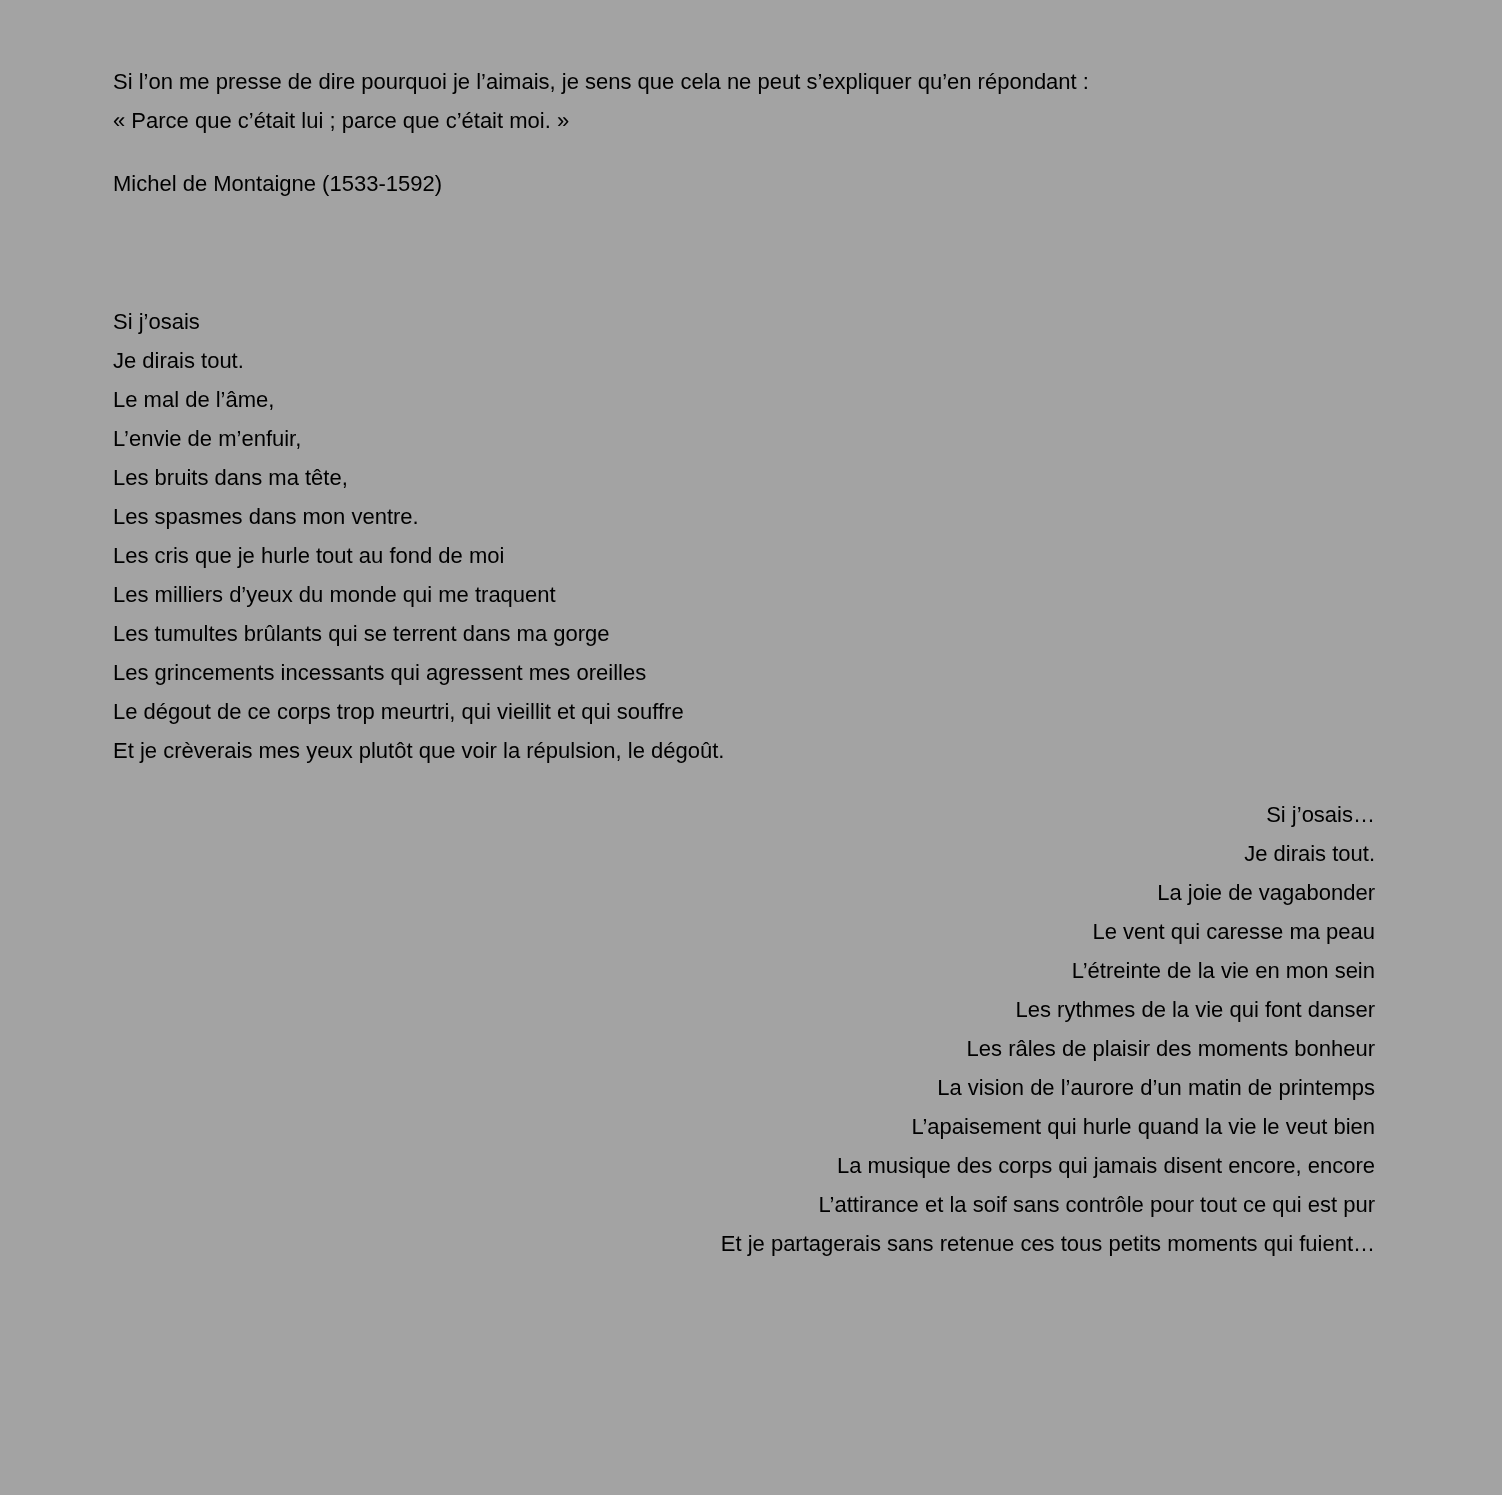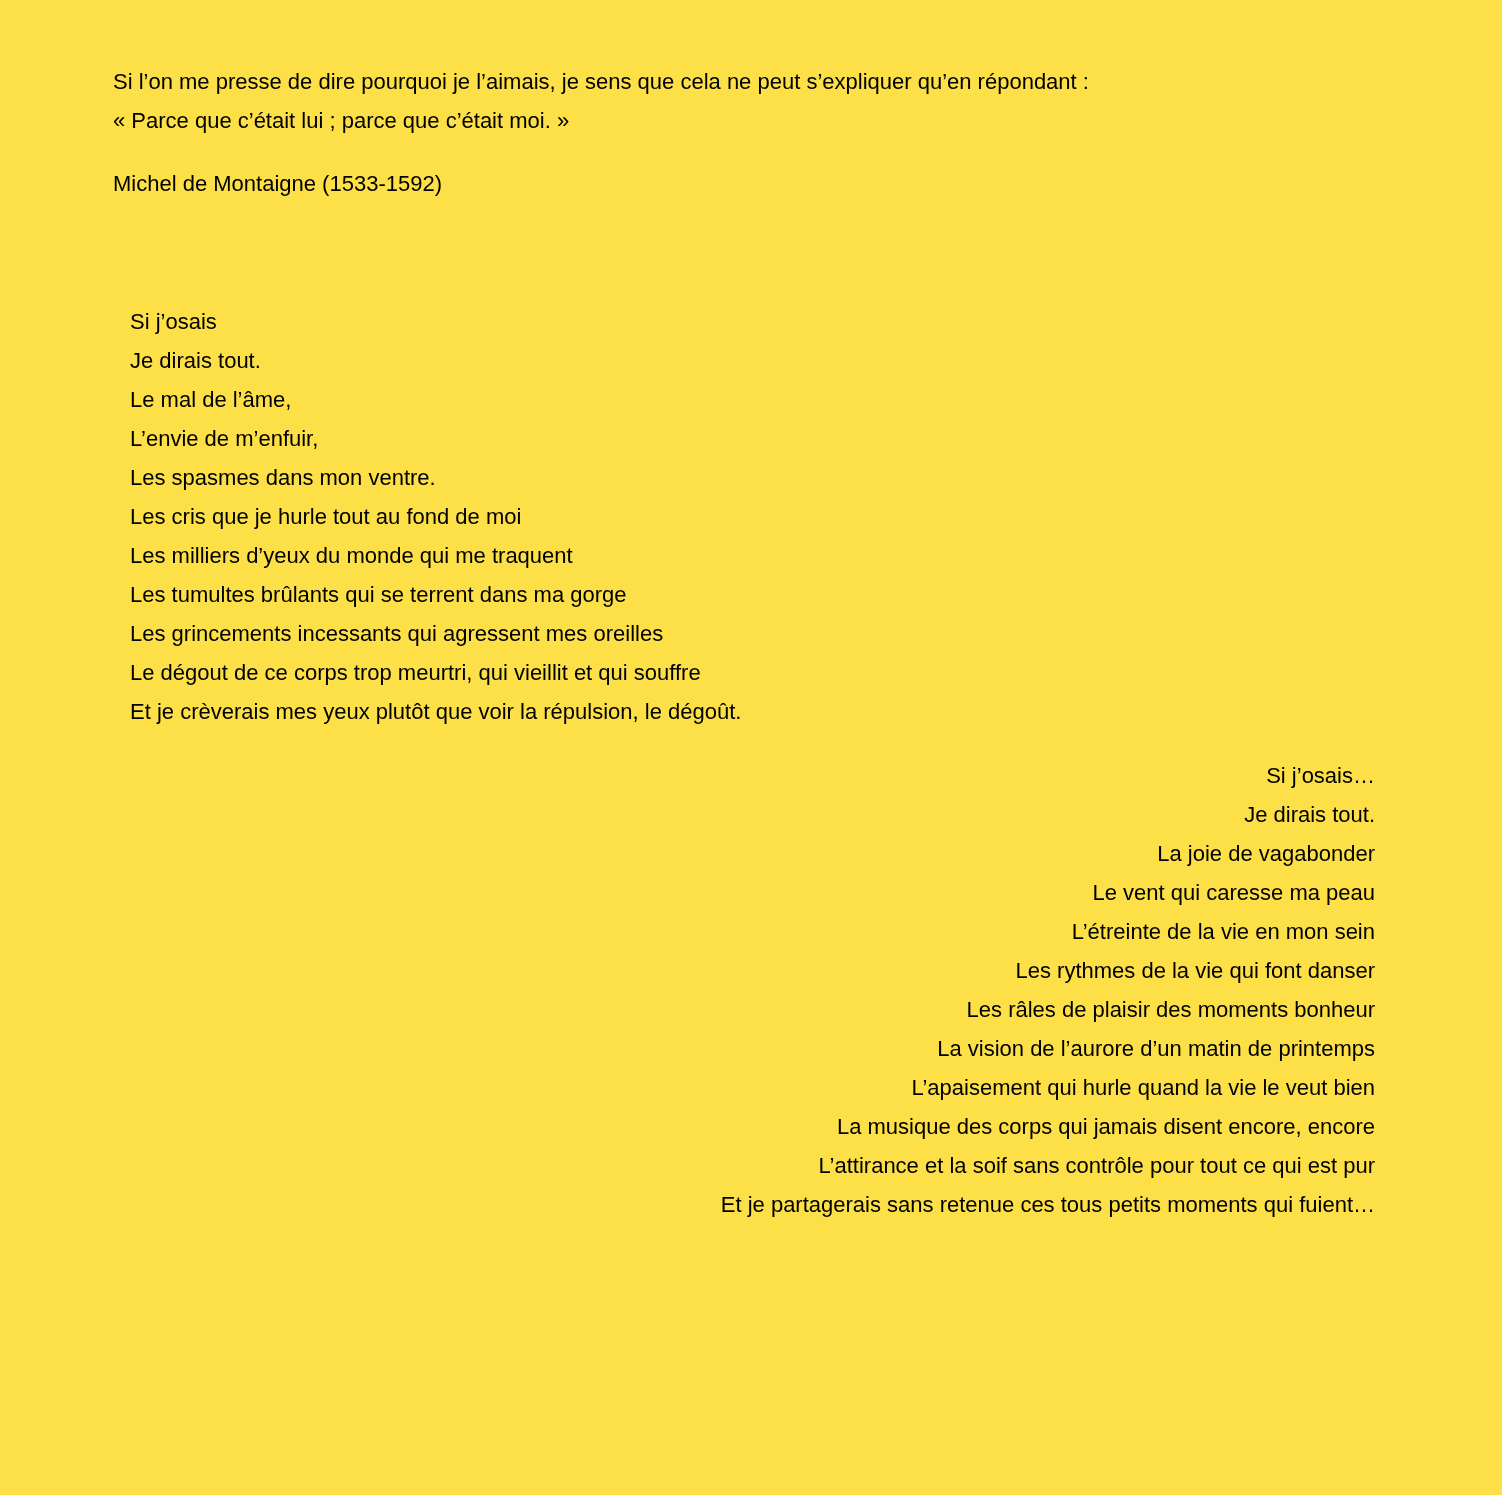--- a/index.html
+++ b/index.html
@@ -12,34 +12,33 @@
     height: 1495px;
     overflow: hidden;
     font-family: "Liberation Sans", "DejaVu Sans", sans-serif;
     color: #000000;
   }
   .page {
     box-sizing: border-box;
     width: 1502px;
     height: 1495px;
     padding: 62px 127px 12px 113px;
-    background: #fde047;
+    background: #a3a3a3;
   }
   .line {
     font-size: 22px;
     line-height: 39px;
     white-space: pre;
     color: #000000;
   }
   .epigraph { margin: 0; }
   .author { margin-top: 24px; }
   .poem-left {
     margin-top: 99px;
     text-align: left;
-    margin-left: 17px;
   }
   .poem-right {
     margin-top: 25px;
     text-align: right;
   }
 </style>
 </head>
 <body>
 
 <div class="page">
@@ -49,20 +48,21 @@
     <div class="line">« Parce que c’était lui ; parce que c’était moi. »</div>
   </div>
 
   <div class="author line">Michel de Montaigne (1533-1592)</div>
 
   <div class="poem-left">
     <div class="line">Si j’osais</div>
     <div class="line">Je dirais tout.</div>
     <div class="line">Le mal de l’âme,</div>
     <div class="line">L’envie de m’enfuir,</div>
+    <div class="line">Les bruits dans ma tête,</div>
     <div class="line">Les spasmes dans mon ventre.</div>
     <div class="line">Les cris que je hurle tout au fond de moi</div>
     <div class="line">Les milliers d’yeux du monde qui me traquent</div>
     <div class="line">Les tumultes brûlants qui se terrent dans ma gorge</div>
     <div class="line">Les grincements incessants qui agressent mes oreilles</div>
     <div class="line">Le dégout de ce corps trop meurtri, qui vieillit et qui souffre</div>
     <div class="line">Et je crèverais mes yeux plutôt que voir la répulsion, le dégoût.</div>
   </div>
 
   <div class="poem-right">

